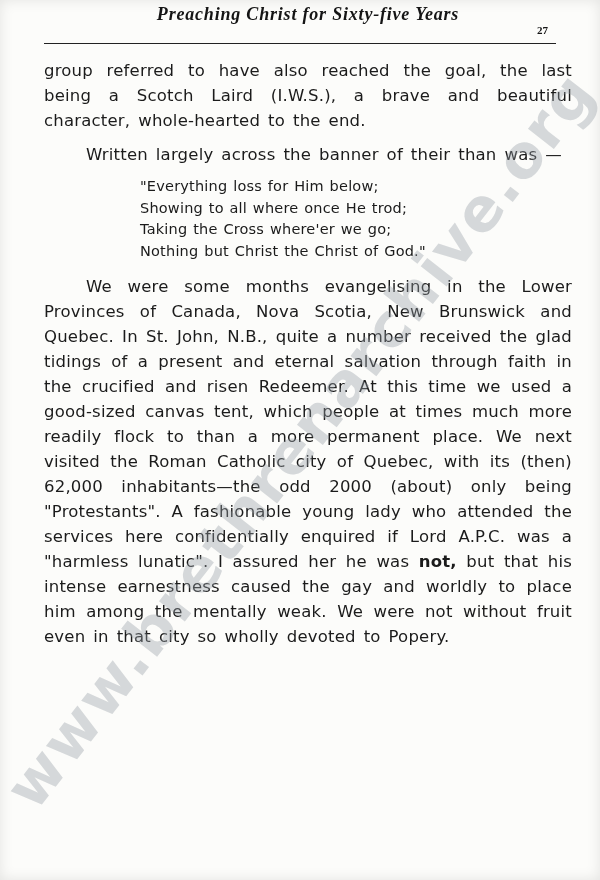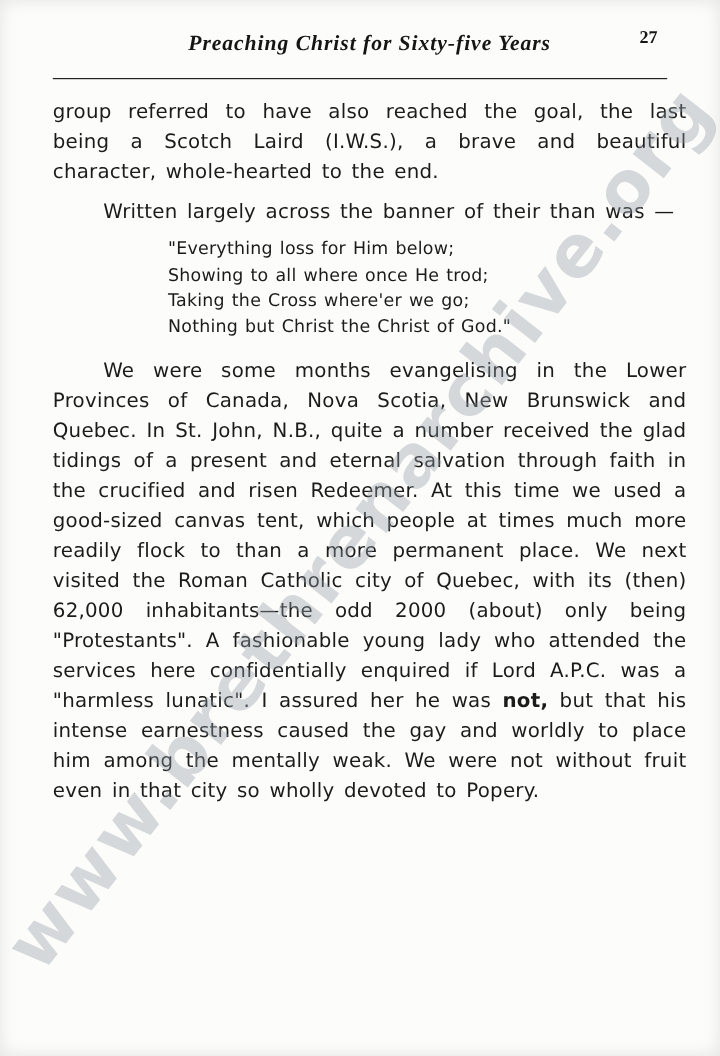--- a/index.html
+++ b/index.html
@@ -13,40 +13,40 @@
     height: 880px;
     margin: 0 auto;
     background: #fcfcfa;
     overflow: hidden;
     box-shadow: inset 0 0 14px rgba(0,0,0,0.10);
     font-family: "DejaVu Sans", "Liberation Sans", sans-serif;
     color: #1b1b1b;
   }
   .header {
     position: relative;
-    padding-top: 26px;
+    padding-top: 4px;
     height: 34px;
     margin-left: 16px;
   }
   .header-title {
     text-align: center;
     font-family: "Liberation Serif", "DejaVu Serif", serif;
     font-style: italic;
     font-weight: bold;
     font-size: 18px;
     letter-spacing: 0.8px;
     color: #151515;
   }
   .page-number {
     position: absolute;
     right: 52px;
     top: 24px;
     font-family: "Liberation Serif", "DejaVu Serif", serif;
     font-weight: bold;
-    font-size: 15px;
+    font-size: 11px;
     color: #151515;
   }
   .header-rule {
     width: 512px;
     margin: 5px auto 0 auto;
     border: 0;
     border-top: 1.6px solid #222;
     height: 0;
   }
   .body-content {

